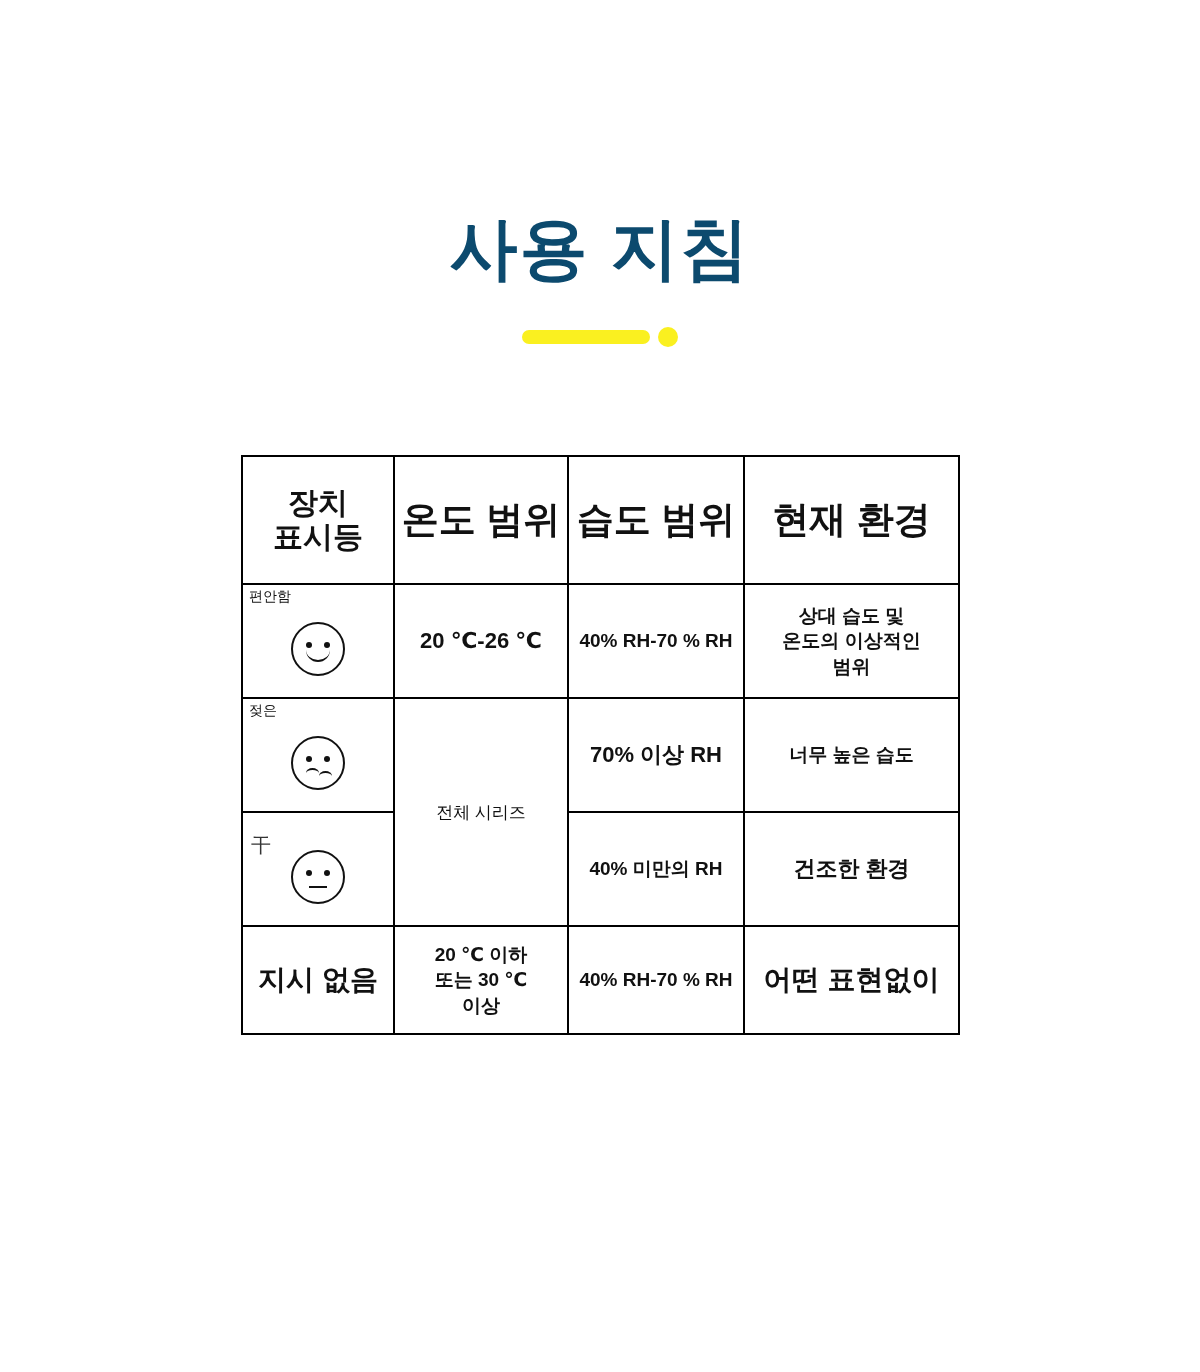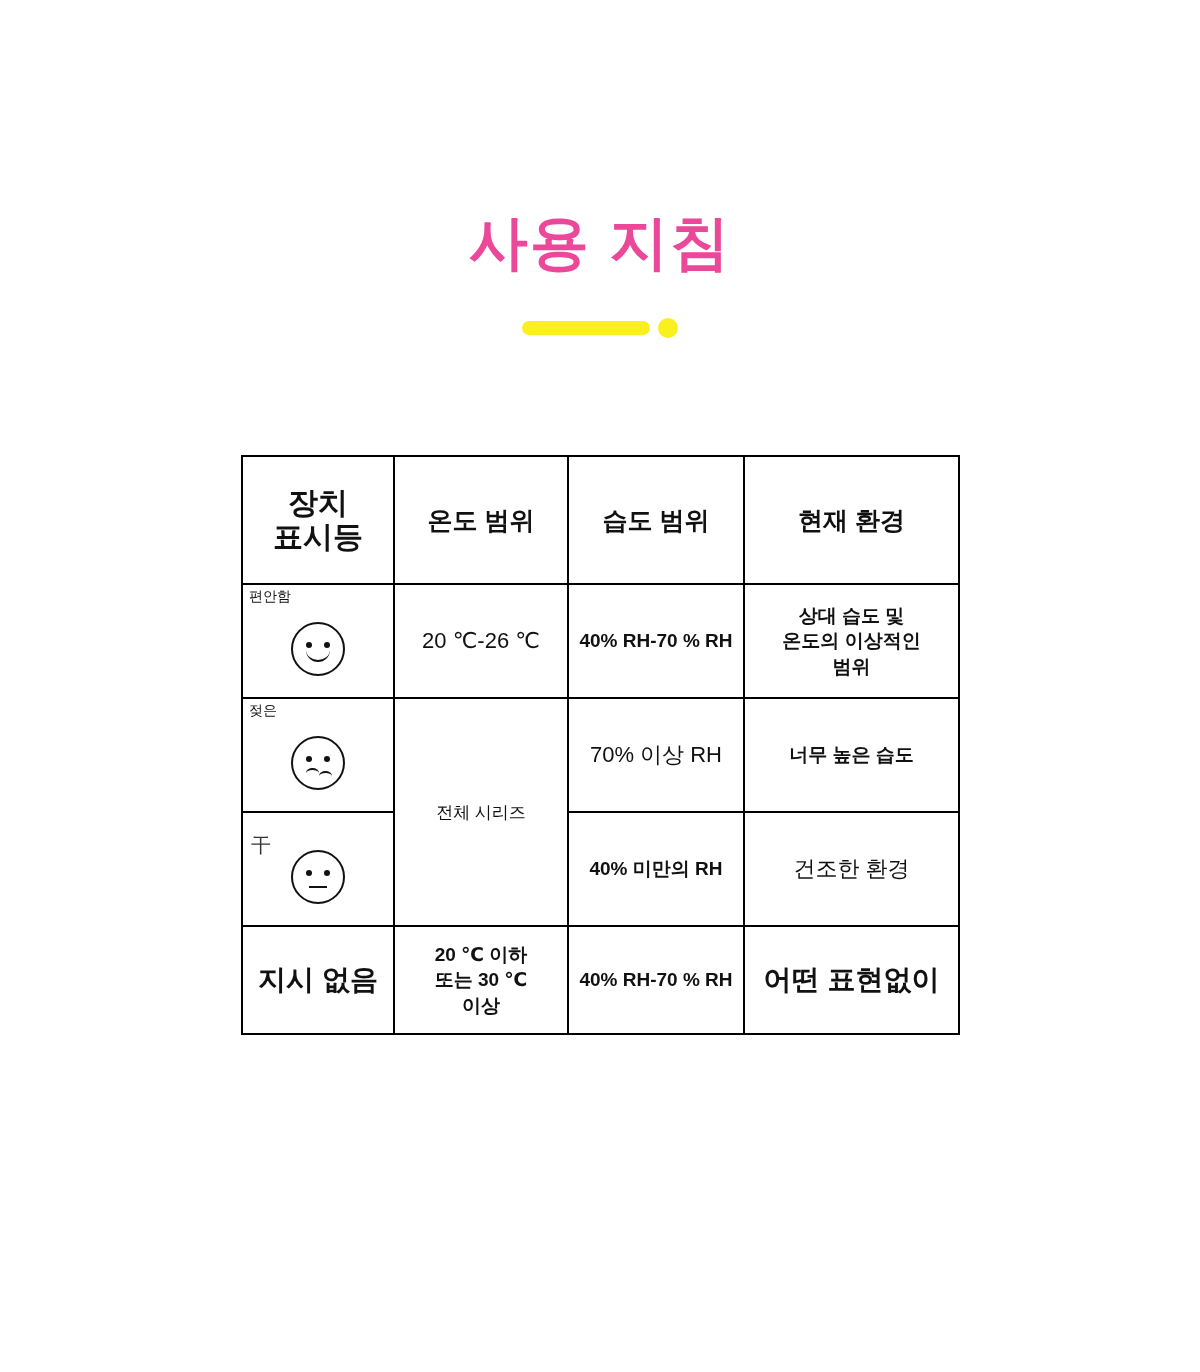--- a/index.html
+++ b/index.html
@@ -21,25 +21,25 @@
     height: 1372px;
     position: relative;
   }
 
   
   .title-block {
     text-align: center;
     padding-top: 212px;
   }
   .page-title {
-    font-size: 59px;
+    font-size: 68px;
     font-weight: 700;
     letter-spacing: 2px;
     line-height: 1.08;
-    color: #ec4899;
+    color: #0c4a6e;
     margin: 0;
   }
 
   .divider-wrap {
     display: flex;
     align-items: center;
     justify-content: center;
     gap: 8px;
     margin-top: 42px;
   }
@@ -74,21 +74,21 @@
     text-align: center;
     vertical-align: middle;
     padding: 4px 6px;
   }
   col.c1 { width: 152px; }
   col.c2 { width: 174px; }
   col.c3 { width: 176px; }
   col.c4 { width: 215px; }
 
   thead th {
-    font-size: 25px;
+    font-size: 37px;
     font-weight: 700;
     height: 118px;
     line-height: 1.15;
     white-space: nowrap;
   }
   thead th.hdr-device {
     font-size: 30px;
   }
 
   .cell-emoji {
@@ -164,21 +164,21 @@
     position: absolute;
     left: 8px;
     top: 22px;
     font-size: 20px;
     color: #333;
     line-height: 1;
   }
 
   .txt-md {
     font-size: 22px;
-    font-weight: 400;
+    font-weight: 700;
   }
   .txt-sm {
     font-size: 19px;
     font-weight: 700;
   }
   .txt-lg {
     font-size: 28px;
     font-weight: 700;
   }
   .multiline {

